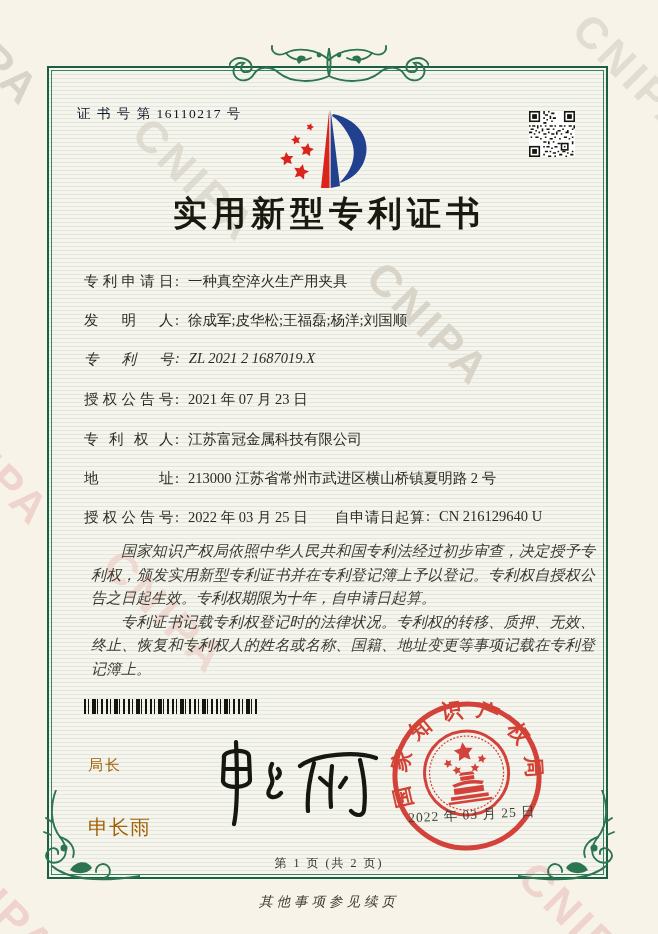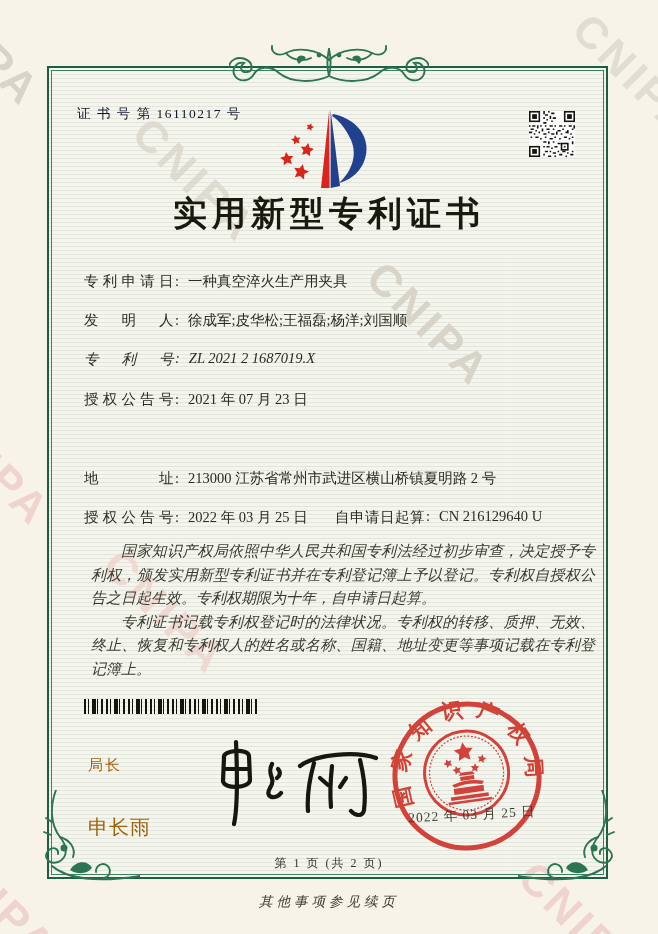--- a/index.html
+++ b/index.html
@@ -190,20 +190,23 @@
     </div>
     <div class="field-row fr2">
       <span class="flabel">发明人</span><span class="fcolon">:</span><span class="fvalue">徐成军;皮华松;王福磊;杨洋;刘国顺</span>
     </div>
     <div class="field-row fr3">
       <span class="flabel">专利号</span><span class="fcolon">:</span><span class="fvalue">ZL 2021 2 1687019.X</span>
     </div>
     <div class="field-row fr4">
       <span class="flabel">授权公告号</span><span class="fcolon">:</span><span class="fvalue">2021 年 07 月 23 日</span>
     </div>
+    <div class="field-row fr5">
+      <span class="flabel">专利权人</span><span class="fcolon">:</span><span class="fvalue">江苏富冠金属科技有限公司</span>
+    </div>
     <div class="field-row fr6">
       <span class="flabel">地址</span><span class="fcolon">:</span><span class="fvalue">213000 江苏省常州市武进区横山桥镇夏明路 2 号</span>
     </div>
     <div class="field-row fr7">
       <span class="flabel">授权公告号</span><span class="fcolon">:</span><span class="fvalue">2022 年 03 月 25 日</span>
       <span class="pair2">
         <span class="flabel">自申请日起算</span><span class="fcolon">:</span><span class="fvalue">CN 216129640 U</span>
       </span>
     </div>
 

